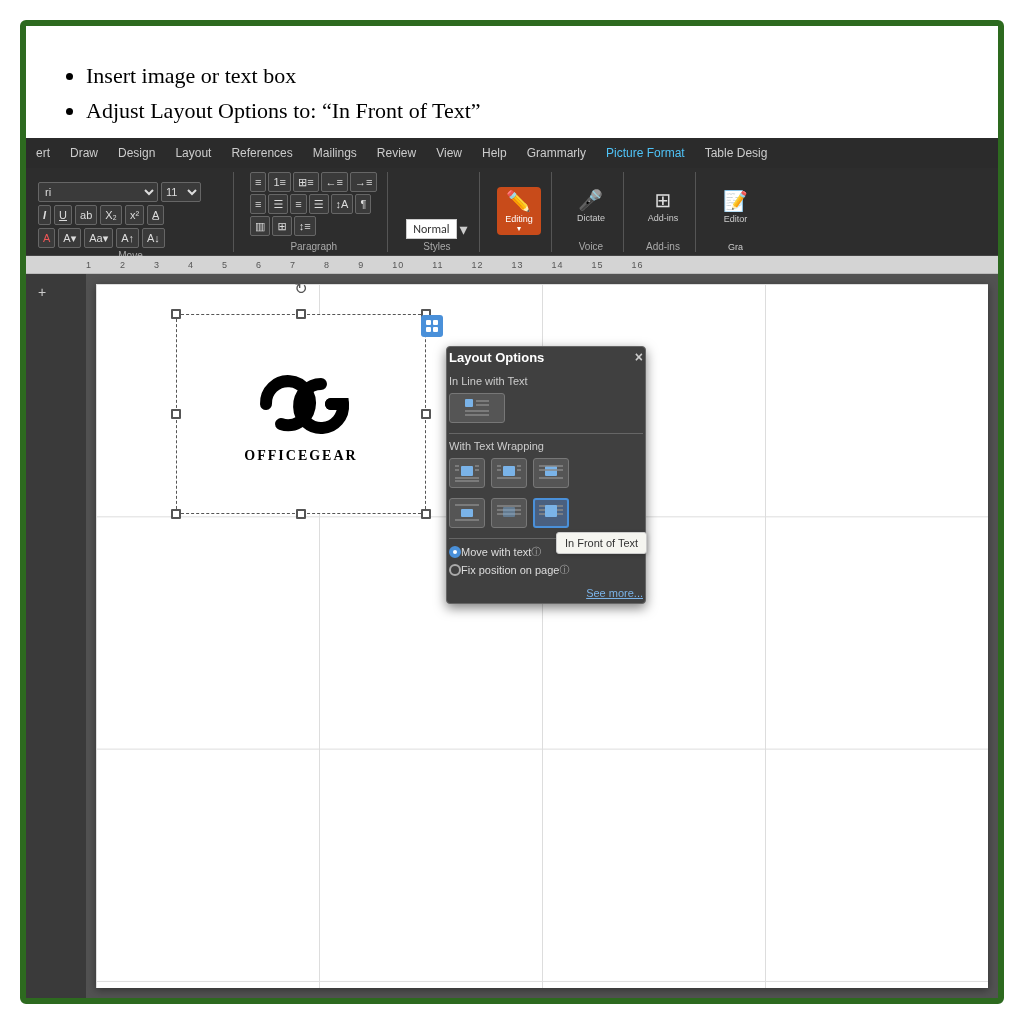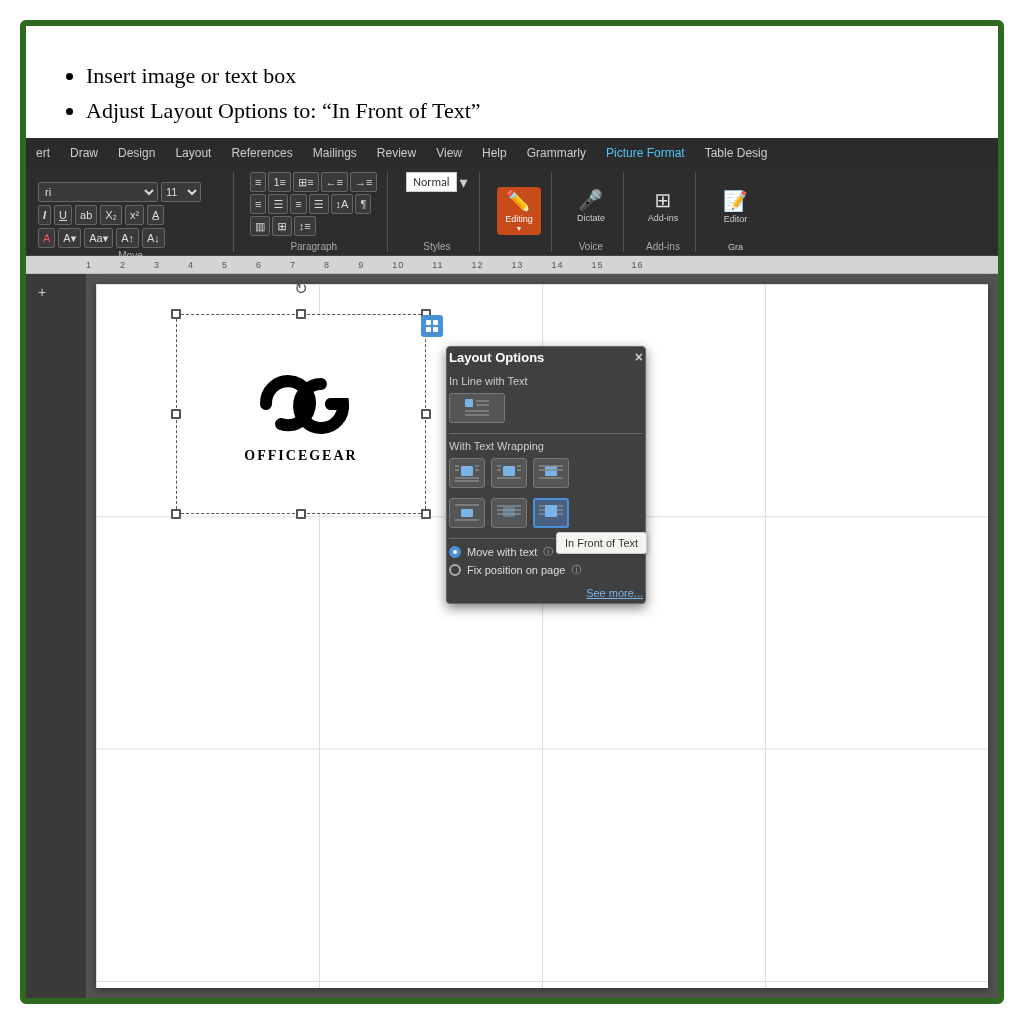--- a/index.html
+++ b/index.html
@@ -364,21 +364,20 @@
     }
     .panel-radio-group {
       display: flex;
       flex-direction: column;
       gap: 4px;
       margin-bottom: 6px;
     }
     .panel-radio-item {
       display: flex;
       align-items: center;
-      gap: 6px;
       color: #ddd;
       font-size: 11px;
       cursor: pointer;
     }
     .panel-radio {
       width: 12px;
       height: 12px;
       border-radius: 50%;
       border: 2px solid #aaa;
       background: transparent;
@@ -521,21 +520,21 @@
           <div style="display:flex; gap:2px;">
             <button class="small-btn">▥</button>
             <button class="small-btn">⊞</button>
             <button class="small-btn">↕≡</button>
           </div>
         </div>
         <div class="ribbon-group-label">Paragraph</div>
       </div>
 
       <div class="ribbon-group" style="min-width:80px;">
-        <div class="ribbon-group-top" style="flex-direction:column; align-items:center; justify-content:flex-start;">
+        <div class="ribbon-group-top" style="flex-direction:column; align-items:center; justify-content:flex-end;">
           <div style="display:flex; align-items:center; gap:3px;">
             <div style="background:#fff; padding:2px 6px; font-size:12px; color:#333; font-family:Calibri,sans-serif; border:1px solid #ccc;">Normal</div>
             <span style="color:#ccc; font-size:16px; cursor:pointer;">▾</span>
           </div>
         </div>
         <div class="ribbon-group-label">Styles</div>
       </div>
 
       <div class="ribbon-group" style="min-width:60px; border-right:1px solid #555;">
         <div class="ribbon-group-top" style="align-items:center; justify-content:center;">

